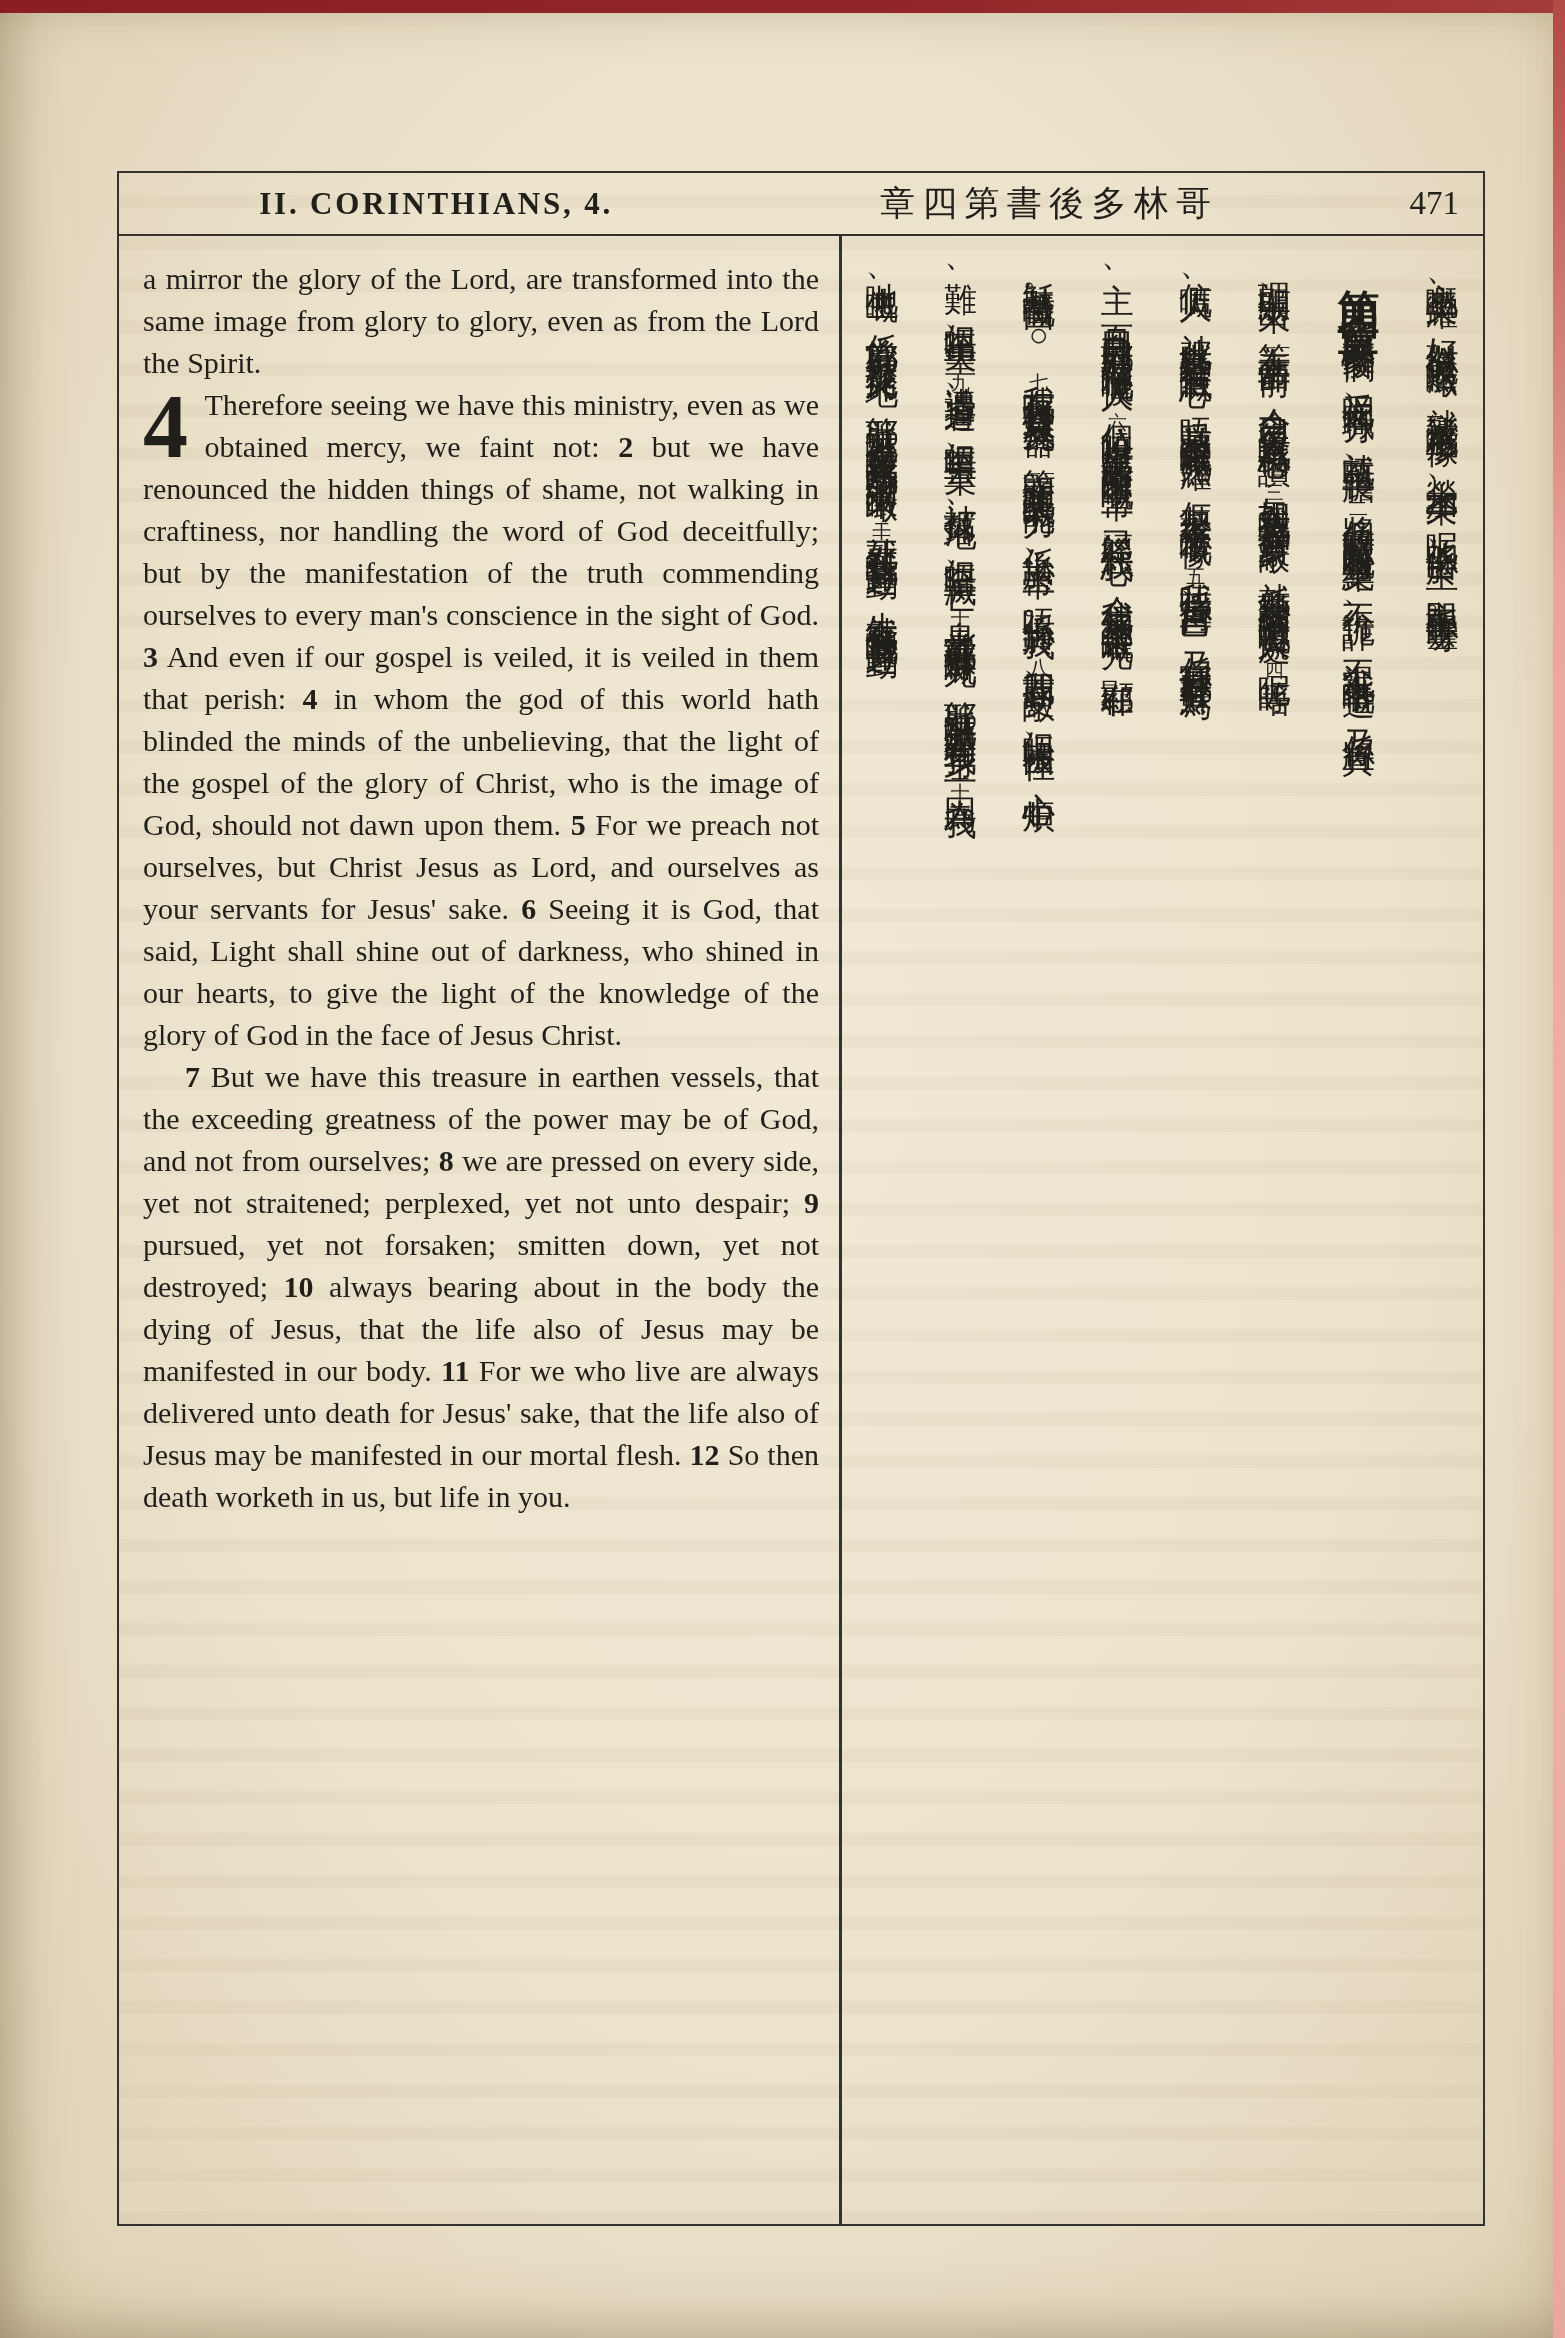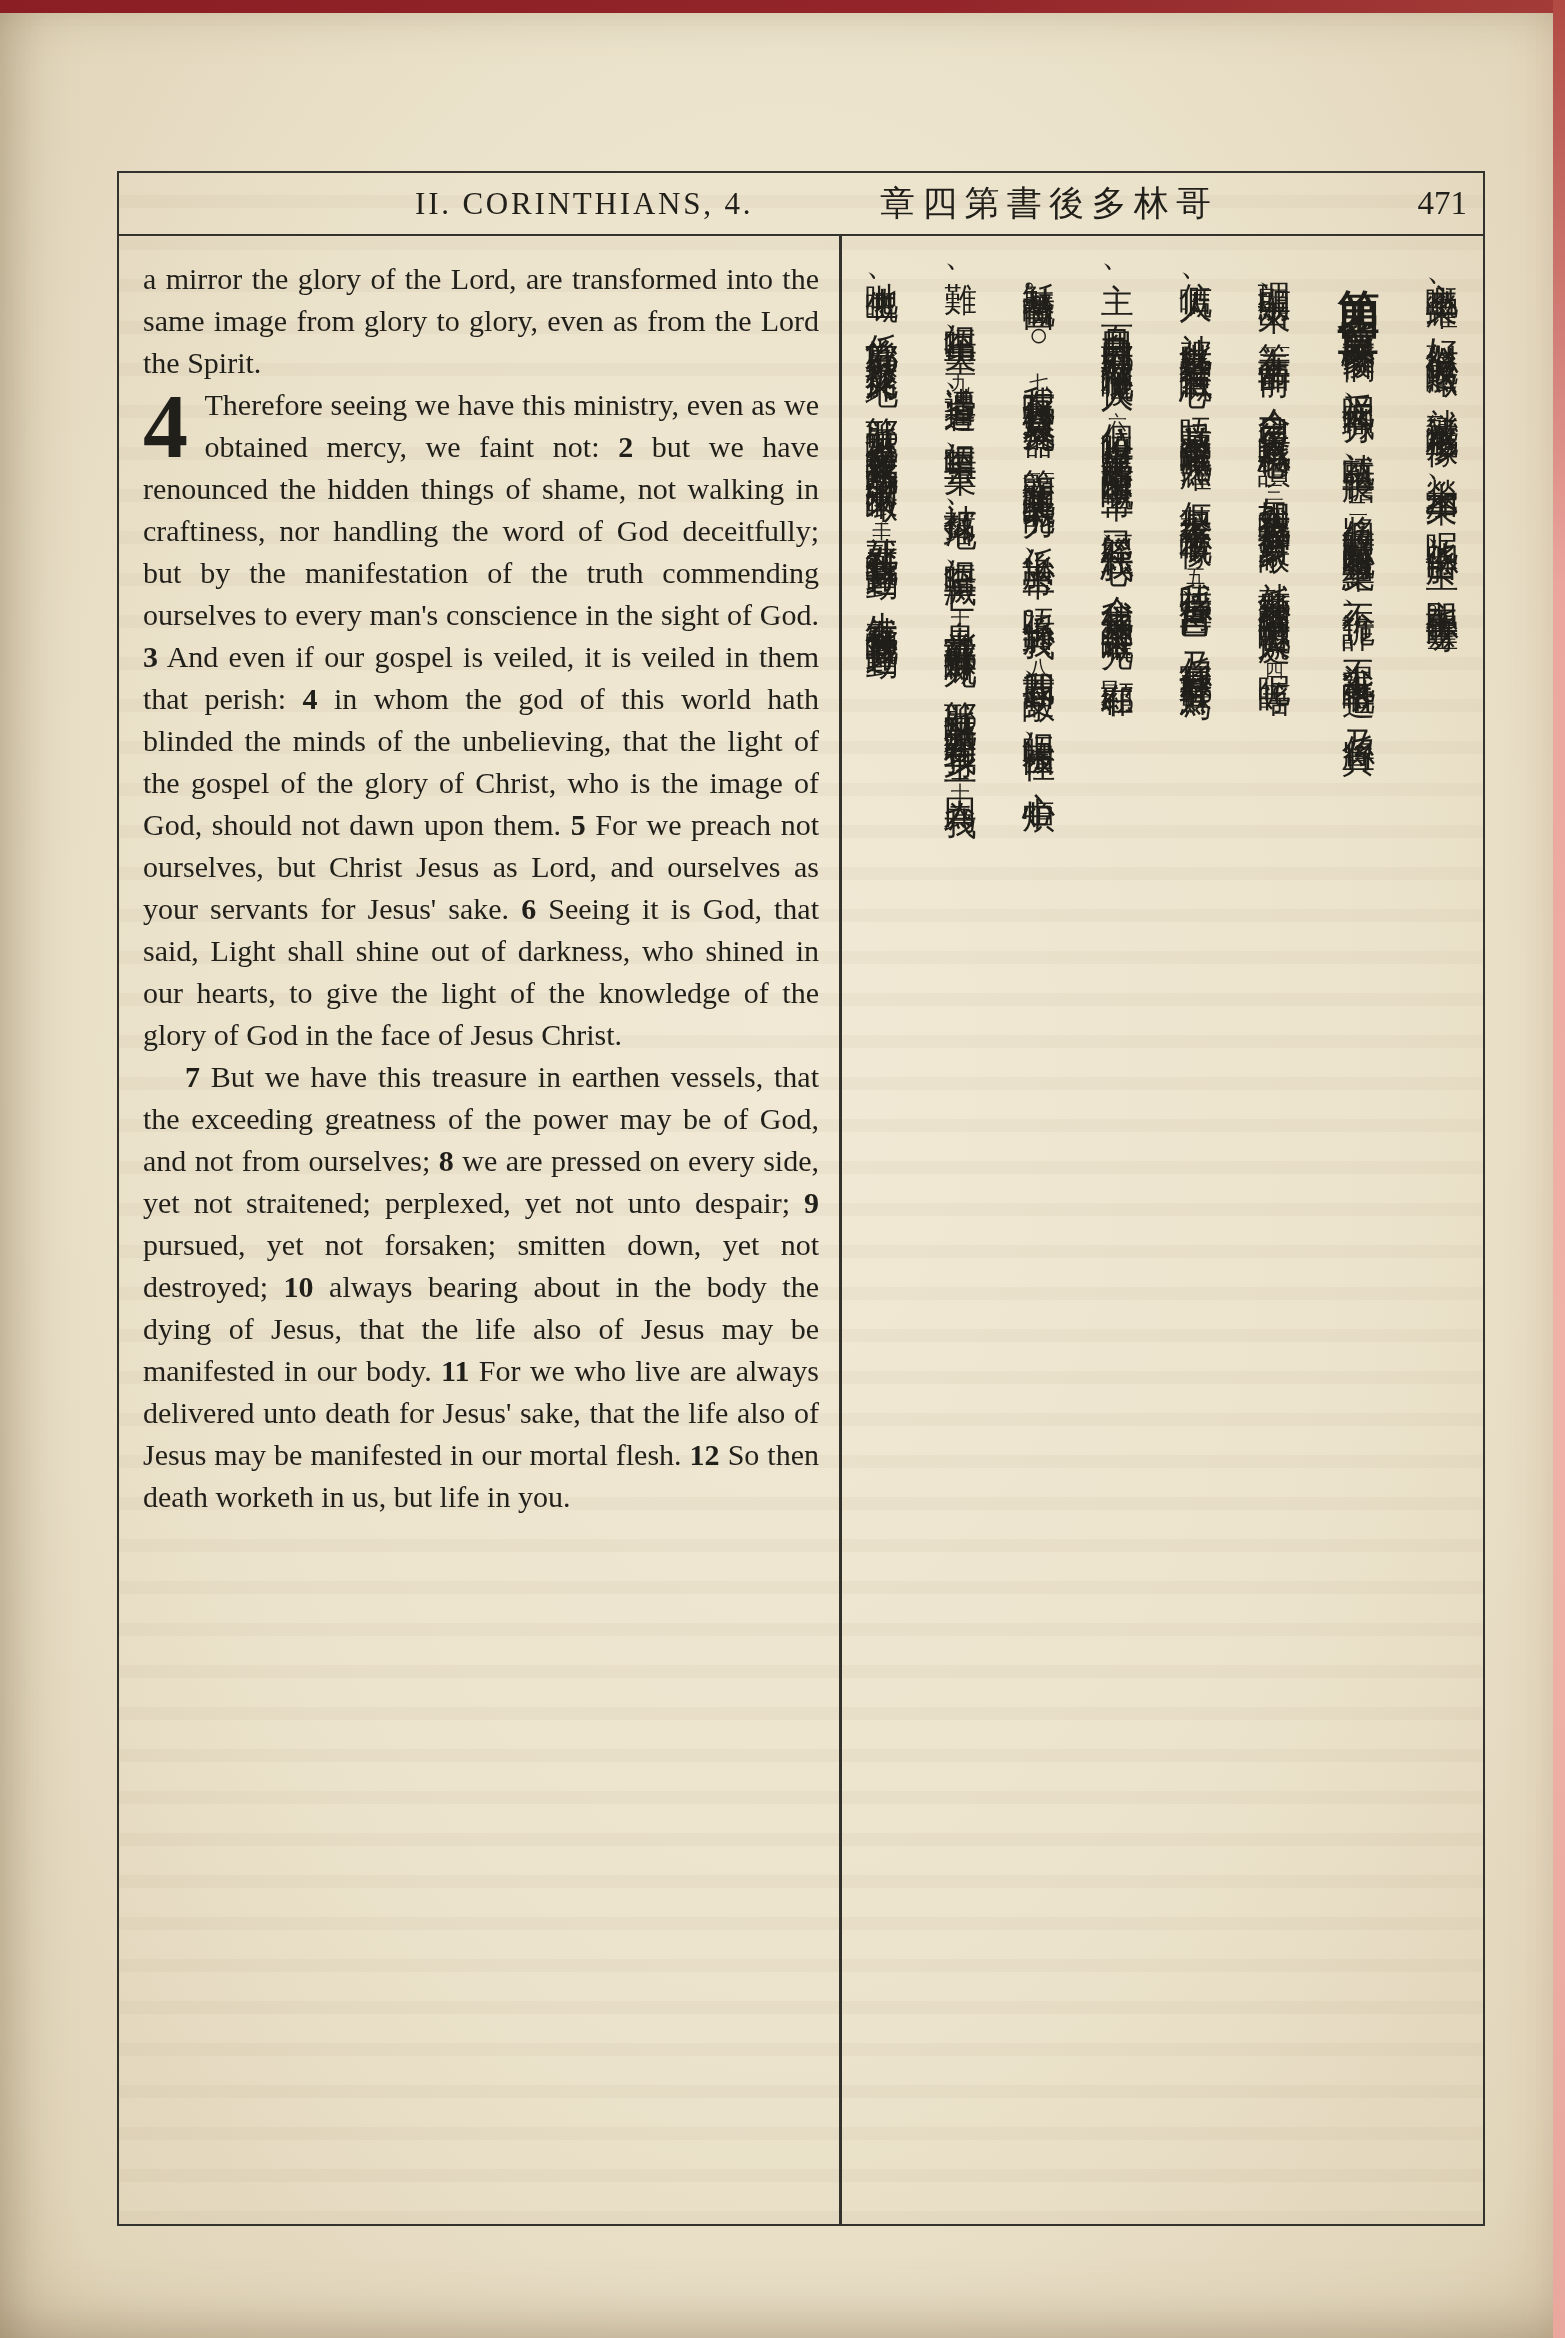--- a/index.html
+++ b/index.html
@@ -20,23 +20,23 @@
 
   .printed-area {
     position:absolute; left:117px; top:171px; width:1368px; height:2055px;
     border:2.8px solid #34322c; box-sizing:border-box; background:transparent;
   }
   
   .showthrough { position:absolute; inset:0; pointer-events:none;
     background: repeating-linear-gradient(0deg, rgba(140,118,88,0.055) 0px, rgba(140,118,88,0.055) 13px, rgba(0,0,0,0) 13px, rgba(0,0,0,0) 42px); }
 
   .header { position:absolute; top:0; left:0; right:0; height:61px; border-bottom:2.8px solid #34322c; display:flex; align-items:center; }
-  .h-left { width:46.5%; text-align:right; font-size:31px; letter-spacing:2.8px; }
+  .h-left { width:46.5%; text-align:center; font-size:31px; letter-spacing:2.8px;font-weight:bold; }
   .h-right { flex:1; text-align:center; font-size:35px; letter-spacing:7.3px; }
-  .h-num { width:138px; text-align:right; padding-right:16px; font-size:33px; box-sizing:border-box; }
+  .h-num { width:138px; text-align:right; padding-right:24px; font-size:33px; box-sizing:border-box; }
 
   .columns { position:absolute; top:63px; bottom:0; left:0; right:0; display:flex; }
   .col-en {
     width:720px; box-sizing:border-box; padding:22px 20px 14.7px 24px;
     font-size:30px; line-height:1.40; text-align:justify;
   }
   .divider { width:2.8px; background:#34322c; }
   .col-zh {
     flex:1; box-sizing:border-box; padding:20px 22px 18.4px 20px;
     display:flex; flex-direction:row-reverse; justify-content:space-between;

